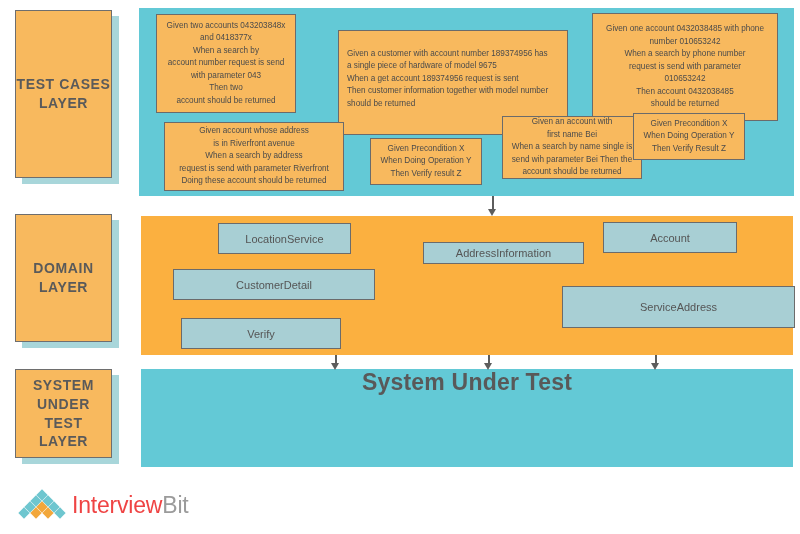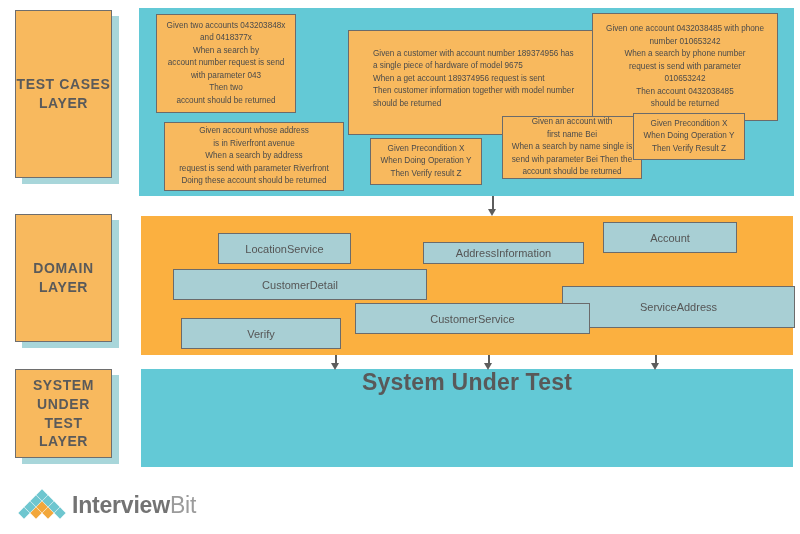--- a/index.html
+++ b/index.html
@@ -125,21 +125,21 @@
     width: 44px;
     height: 30px;
     position: relative;
   }
   .logo-text {
     margin-left: 8px;
     font-size: 23px;
     letter-spacing: -0.2px;
     white-space: nowrap;
   }
-  .logo-text .b1 { color: #737373; font-weight: bold; }
+  .logo-text .b1 { color: #ef4444; font-weight: normal; }
   .logo-text .b2 { color: #9b9b9b; font-weight: normal; }
   .dia {
     position: absolute;
     width: 8px;
     height: 8px;
     transform: rotate(45deg);
   }
 </style>
 </head>
 <body>
@@ -169,21 +169,21 @@
 LAYER</div>
 
   <div class="note center flexc" style="left:156px; top:14px; width:140px; height:99px;">Given two accounts 043203848x
 and 0418377x
 When a search by
 account number request is send
 with parameter 043
 Then two
 account should be returned</div>
 
-  <div class="note left" style="left:348px; top:30px; width:251px; height:105px; padding-top:17px; padding-left:24px;">Given a customer with account number 189374956 has
+  <div class="note left" style="left:338px; top:30px; width:230px; height:105px; padding-top:17px; padding-left:8px;">Given a customer with account number 189374956 has
 a single piece of hardware of model 9675
 When a get account 189374956 request is sent
 Then customer information together with model number
 should be returned</div>
 
   <div class="note center flexc" style="left:592px; top:13px; width:186px; height:108px;text-align:center;">Given one account 0432038485 with phone
 number 010653242
 When a search by phone number
 request is send with parameter
 010653242
@@ -208,33 +208,32 @@
 
   <div class="note center flexc" style="left:633px; top:113px; width:112px; height:47px;">Given Precondition X
 When Doing Operation Y
 Then Verify Result Z</div>
 
   <div class="arrow" style="left:488px; top:196px; height:20px;">
     <div class="shaft" style="height:13px;"></div>
     <div class="head" style="top:13px;"></div>
   </div>
 
-  <div class="svc" style="left:218px; top:233px; width:133px; height:31px;">LocationService</div>
+  <div class="svc" style="left:218px; top:223px; width:133px; height:31px;">LocationService</div>
 
   <div class="svc" style="left:423px; top:242px; width:161px; height:22px;">AddressInformation</div>
 
   <div class="svc" style="left:603px; top:222px; width:134px; height:31px;">Account</div>
 
-  <div class="svc" style="left:173px; top:269px; width:254px; height:31px;">CustomerDetail</div>
+  <div class="svc" style="left:173px; top:269px; width:202px; height:31px;">CustomerDetail</div>
 
   <div class="svc" style="left:562px; top:286px; width:233px; height:42px;">ServiceAddress</div>
 
   <div class="svc" style="left:181px; top:318px; width:160px; height:31px;">Verify</div>
 
-  <div class="svc" style="left:355px; top:303px; width:235px; height:31px;">CustomerService</div>
 
   <div class="arrow" style="left:331px; top:355px; height:15px;">
     <div class="shaft" style="height:8px;"></div>
     <div class="head" style="top:8px;"></div>
   </div>
   <div class="arrow" style="left:484px; top:355px; height:15px;">
     <div class="shaft" style="height:8px;"></div>
     <div class="head" style="top:8px;"></div>
   </div>
   <div class="arrow" style="left:651px; top:355px; height:15px;">

